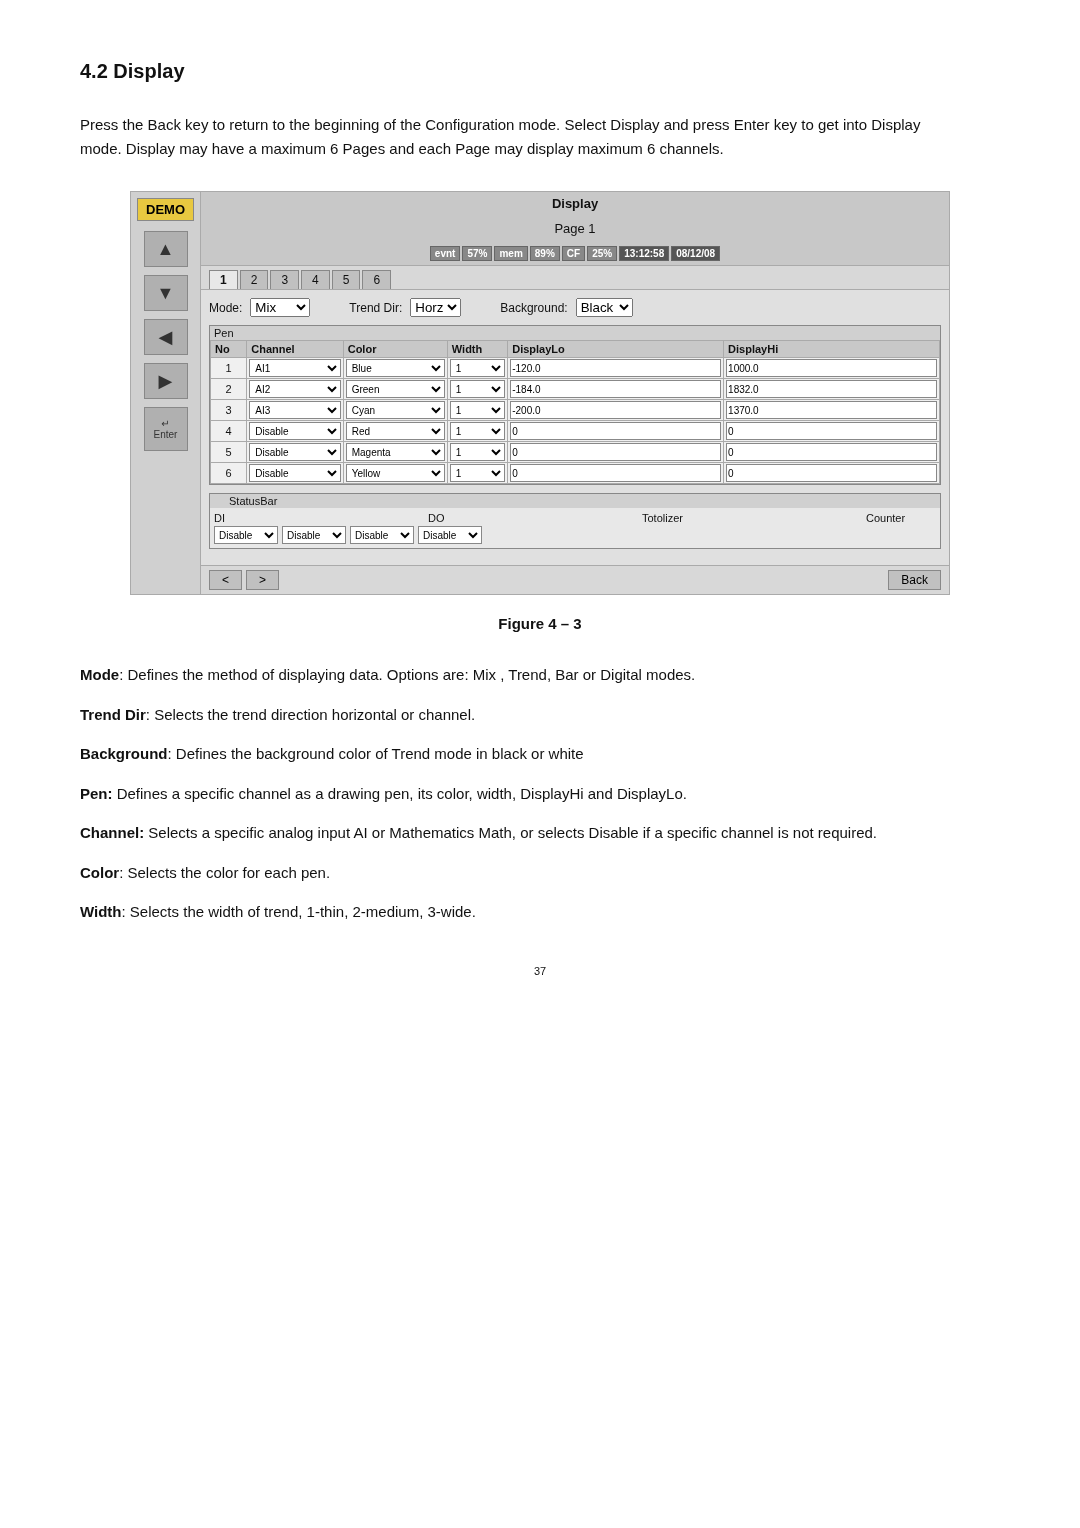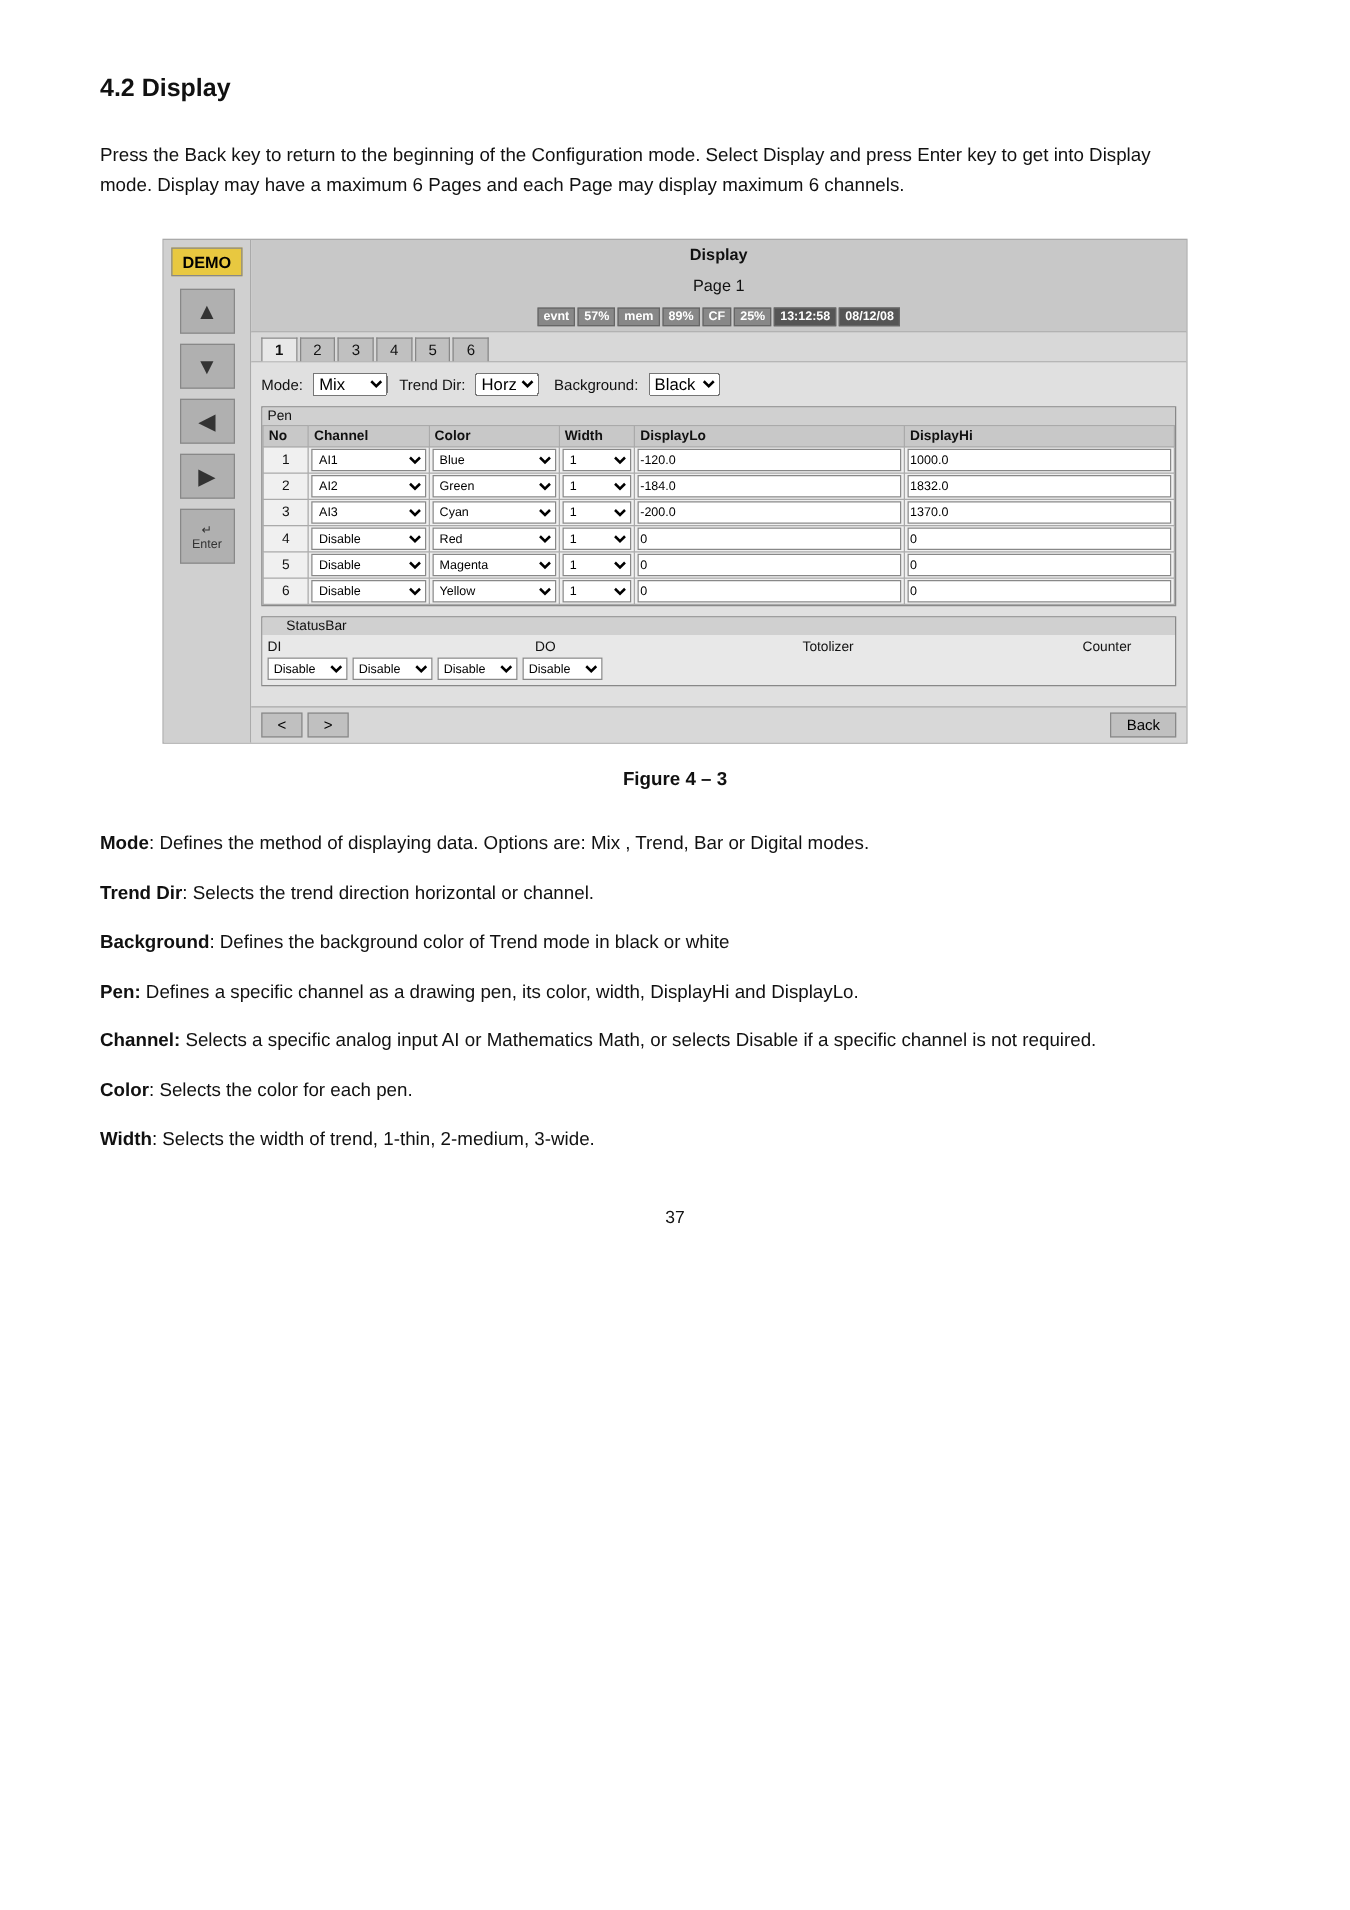--- a/index.html
+++ b/index.html
@@ -241,21 +241,21 @@
     .desc-section {
       max-width: 860px;
     }
     .desc-para {
       font-size: 15px;
       line-height: 1.7;
       margin-bottom: 14px;
     }
     .page-number {
       text-align: center;
-      font-size: 14px;
+      font-size: 11px;
       margin-top: 40px;
     }
   </style>
 </head>
 <body>
 
 <h2>4.2  Display</h2>
 
 <p class="intro-text">Press the Back key to return to the beginning of the Configuration mode. Select Display and press Enter key to get into Display mode.  Display may have a maximum 6 Pages and each Page may display maximum 6 channels.</p>
 
@@ -302,26 +302,26 @@
     <div class="config-area">
 
       <div class="mode-row">
         <span>Mode:</span>
         <select>
           <option>Mix</option>
           <option>Trend</option>
           <option>Bar</option>
           <option>Digital</option>
         </select>
-        <span style="margin-left:1px">Trend Dir:</span>
+        <span style="margin-left:31px">Trend Dir:</span>
         <select>
           <option>Horz</option>
           <option>Vert</option>
         </select>
-        <span style="margin-left:4px">Background:</span>
+        <span style="margin-left:31px">Background:</span>
         <select>
           <option>Black</option>
           <option>White</option>
         </select>
       </div>
 
       <div class="pen-table-wrapper">
         <div class="pen-table-title">Pen</div>
         <table class="pen-table">
           <thead>

